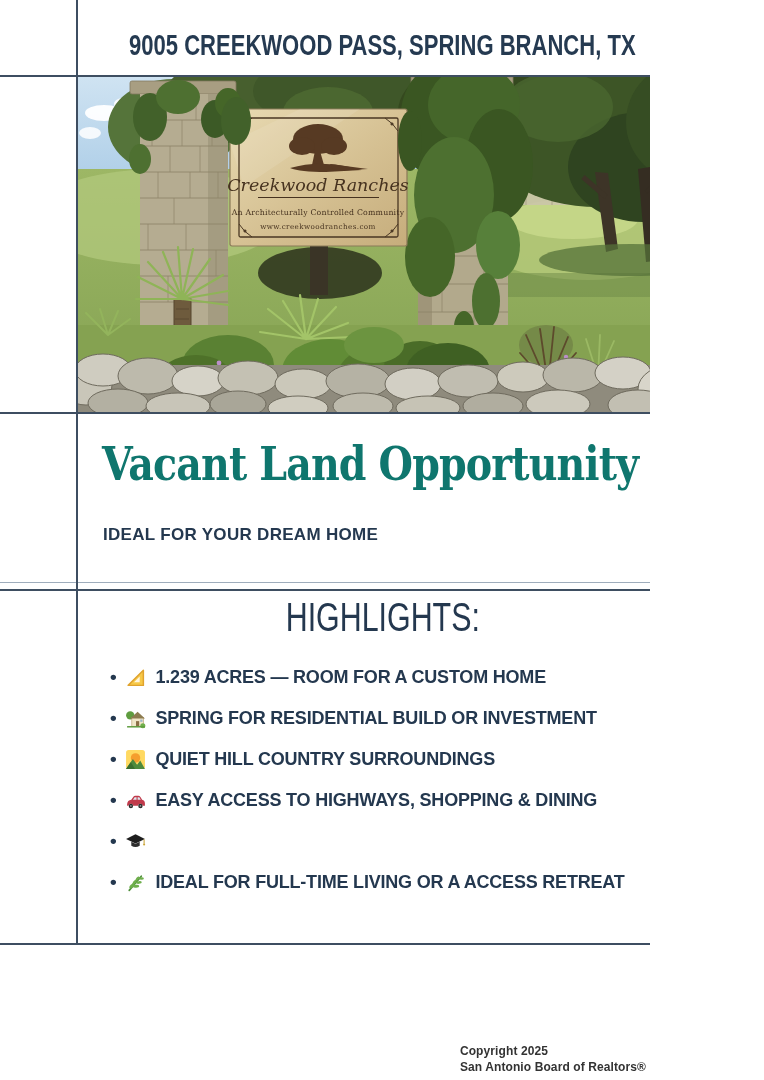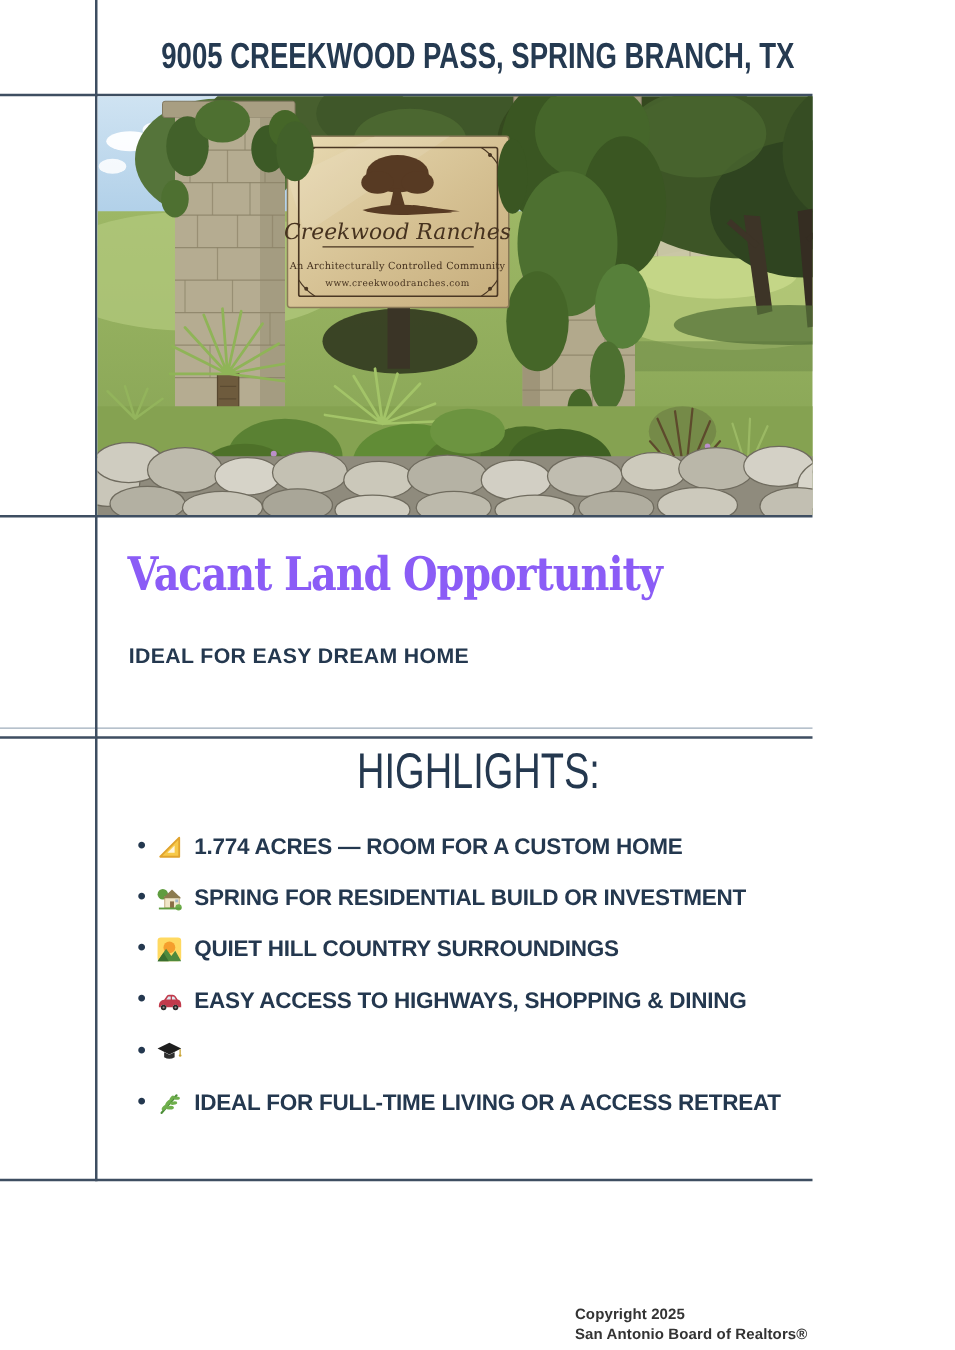--- a/index.html
+++ b/index.html
@@ -13,21 +13,21 @@
                display:flex;align-items:flex-end;justify-content:center;padding-bottom:13px;}
   .header-cell .addr{display:inline-block;font-weight:bold;font-size:29px;color:#253A51;
                white-space:nowrap;transform:scaleX(.76);transform-origin:center bottom;}
 
   
   .photo{position:absolute;left:78px;top:77px;width:609px;height:335px;display:block;}
 
   
   .hero{position:absolute;left:78px;top:414px;width:609px;height:168px;box-sizing:border-box;}
   .hero h1{margin:24px 0 0 24px;font-family:"DejaVu Serif","Liberation Serif",serif;
-           font-weight:bold;font-size:37px;line-height:1.15;color:#8b5cf6;white-space:nowrap;}
+           font-weight:bold;font-size:46px;line-height:1.15;color:#0f766e;white-space:nowrap;}
   .hero h1 span{display:inline-block;transform:scaleX(.86);transform-origin:left center;letter-spacing:-1px;}
   .hero h2{margin:34px 0 0 25px;font-size:17px;font-weight:bold;color:#24384F;letter-spacing:.3px;}
 
   
   .highlights{position:absolute;left:78px;top:591px;width:609px;height:352px;box-sizing:border-box;}
   .highlights h3{margin:4px 0 0;text-align:center;font-size:40px;font-weight:normal;color:#24384F;}
   .highlights h3 span{display:inline-block;transform:scaleX(.76);transform-origin:center;}
   .highlights ul{list-style:none;margin:27px 0 0;padding:0 0 0 32px;}
   .highlights li{display:flex;align-items:center;gap:9px;margin-bottom:21px;height:20px;
                  font-size:18px;font-weight:bold;color:#24384F;letter-spacing:-.2px;white-space:nowrap;}
@@ -245,34 +245,34 @@
       <ellipse cx="285" cy="329" rx="30" ry="13" fill="#bdbaac"></ellipse>
       <ellipse cx="350" cy="331" rx="32" ry="12" fill="#c6c3b5"></ellipse>
       <ellipse cx="415" cy="329" rx="30" ry="13" fill="#b0ad9f"></ellipse>
       <ellipse cx="480" cy="327" rx="32" ry="14" fill="#ccc9bc"></ellipse>
       <ellipse cx="560" cy="328" rx="30" ry="15" fill="#c2bfb2"></ellipse>
     </g>
   </svg>
 
   <section class="hero">
     <h1><span>Vacant Land Opportunity</span></h1>
-    <h2>IDEAL FOR EASY DREAM HOME</h2>
+    <h2>IDEAL FOR YOUR DREAM HOME</h2>
   </section>
 
   <section class="highlights">
     <h3><span>HIGHLIGHTS:</span></h3>
     <ul>
 
       <li>
         <span class="blt">•</span>
         <svg class="hicon" viewBox="0 0 20 20">
           <polygon points="3,17.5 17.5,17.5 17.5,3" fill="#F7C948" stroke="#E0A32E" stroke-width="1.4" stroke-linejoin="round"></polygon>
           <polygon points="8.5,14.5 14,14.5 14,9" fill="#FFF6DF"></polygon>
         </svg>
-        <span>1.774 ACRES — ROOM FOR A CUSTOM HOME</span>
+        <span>1.239 ACRES — ROOM FOR A CUSTOM HOME</span>
       </li>
 
       <li>
         <span class="blt">•</span>
         <svg class="hicon" viewBox="0 0 20 20">
           <circle cx="5" cy="7" r="4" fill="#5F9C3F"></circle>
           <rect x="6.5" y="9" width="11" height="8.5" fill="#F0E6C8" stroke="#B89B6A" stroke-width=".6"></rect>
           <polygon points="5,10 12,3.5 19,10" fill="#8C7B4F"></polygon>
           <rect x="10.5" y="12.5" width="3" height="5" fill="#8A6E45"></rect>
           <rect x="14.5" y="11" width="2.2" height="2.2" fill="#9FB6C9"></rect>

